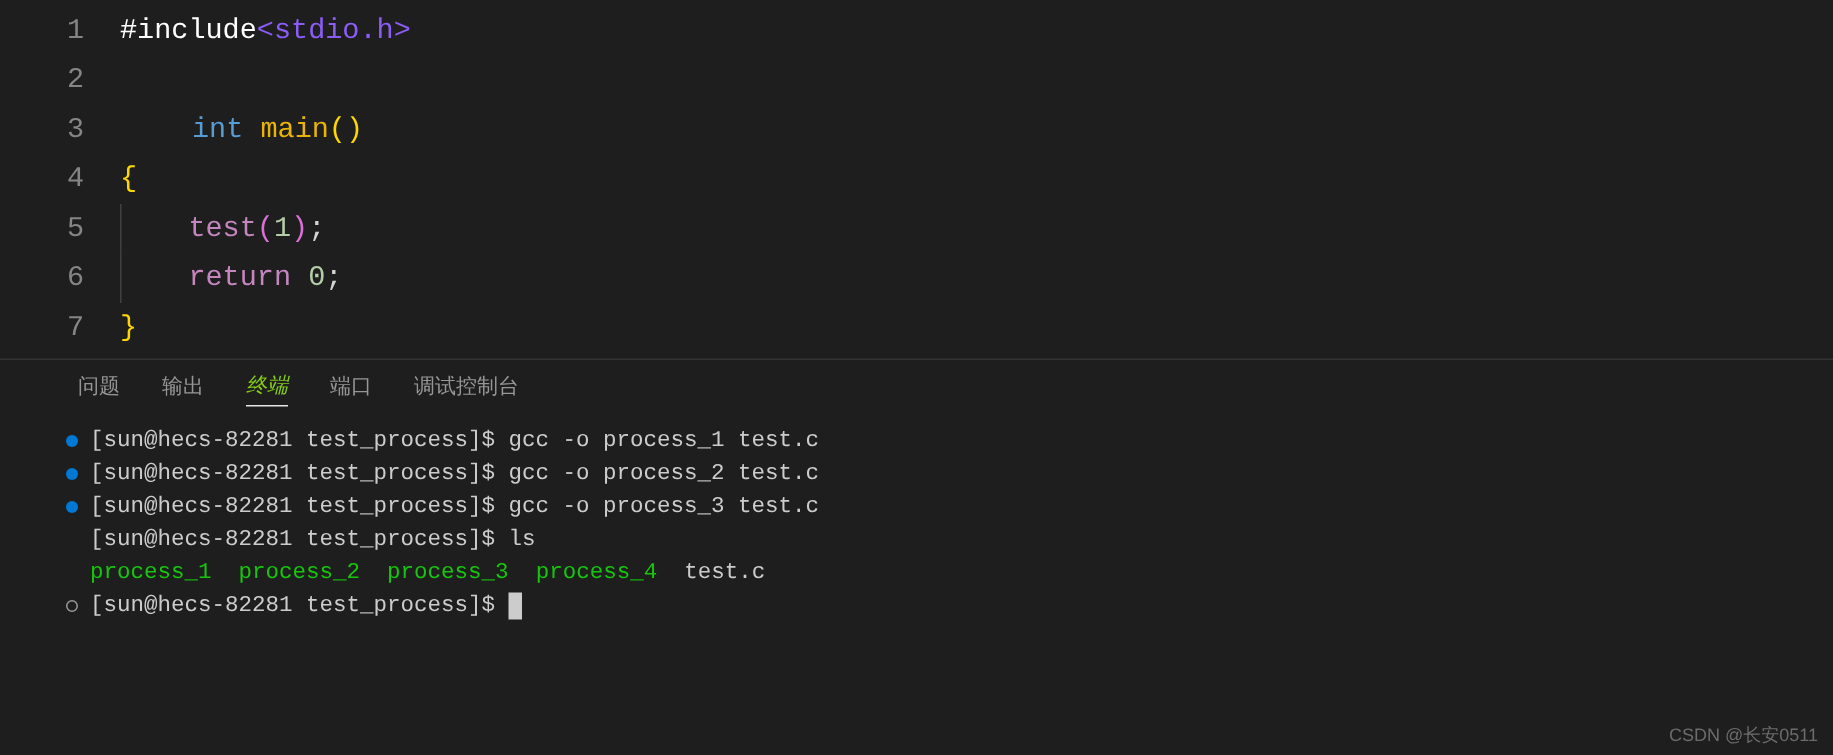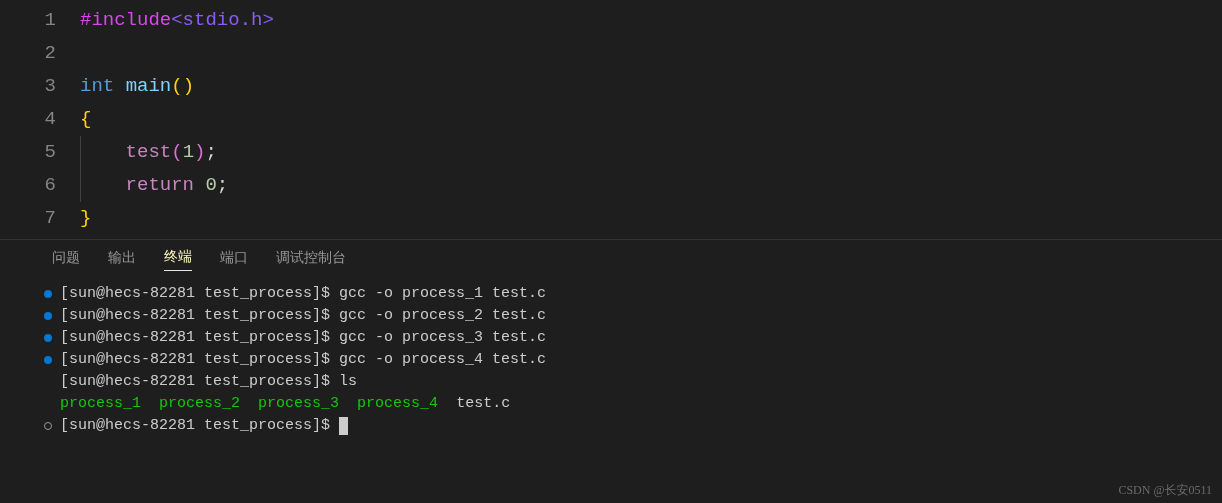--- a/index.html
+++ b/index.html
@@ -35,25 +35,25 @@
       position: relative;
     }
     .indent-guide {
       position: absolute;
       left: 0;
       top: 0;
       bottom: 0;
       width: 1px;
       background: #404040;
     }
-    .tok-directive { color: #d946ef; }
+    .tok-directive { color: #ffffff; }
     .tok-string { color: #8b5cf6; }
-    .tok-keyword { color: #569cd6; }
+    .tok-keyword { color: #569cd6; margin-left: 48px; }
     .tok-control { color: #c586c0; }
-    .tok-function { color: #7dd3fc; }
+    .tok-function { color: #eab308; }
     .tok-number { color: #b5cea8; }
     .tok-bracket-yellow { color: #ffd700; }
     .tok-bracket-purple { color: #da70d6; }
     .tok-default { color: #d4d4d4; }
 
     .panel-divider {
       height: 1px;
       background: #333;
     }
     .panel-area {
@@ -68,22 +68,23 @@
       font-size: 14px;
       font-family: 'Microsoft YaHei', sans-serif;
       gap: 28px;
       color: #969696;
     }
     .tab-item {
       cursor: pointer;
       padding-bottom: 4px;
     }
     .tab-item.active {
-      color: #fef9c3;
+      color: #84cc16;
       border-bottom: 1px solid #e7e7e7;
+      font-style: italic;
     }
     .terminal-content {
       padding: 4px 12px;
       font-size: 15px;
       line-height: 22px;
     }
     .term-line {
       display: flex;
       align-items: center;
       text-align: center;
@@ -116,21 +117,21 @@
       height: 18px;
       background: #cccccc;
       vertical-align: middle;
     }
     .watermark {
       position: absolute;
       bottom: 4px;
       right: 10px;
       font-size: 12px;
       color: #6b6b6b;
-      font-family: Liberation Serif, serif;
+      font-family: Liberation Sans, sans-serif;
       text-align: right;
     }
   </style>
 </head>
 <body>
 
 <div class="editor-area">
 
 <div class="code-line">
       <div class="line-number">1</div>
@@ -180,24 +181,20 @@
       </div>
       <div class="term-line">
         <span class="status-dot"></span>
         <span class="term-text">[sun@hecs-82281 test_process]$ gcc -o process_2 test.c</span>
       </div>
       <div class="term-line">
         <span class="status-dot"></span>
         <span class="term-text">[sun@hecs-82281 test_process]$ gcc -o process_3 test.c</span>
       </div>
       <div class="term-line">
-        <span class="status-dot"></span>
-        <span class="term-text">[sun@hecs-82281 test_process]$ gcc -o process_4 test.c</span>
-      </div>
-      <div class="term-line">
         <span class="no-dot"></span>
         <span class="term-text">[sun@hecs-82281 test_process]$ ls</span>
       </div>
       <div class="term-line">
         <span class="no-dot"></span>
         <span class="term-text"><span class="term-green">process_1</span><span>  </span><span class="term-green">process_2</span><span>  </span><span class="term-green">process_3</span><span>  </span><span class="term-green">process_4</span><span>  </span><span>test.c</span></span>
       </div>
       <div class="term-line">
         <span class="status-circle"></span>
         <span class="term-text">[sun@hecs-82281 test_process]$ </span>

